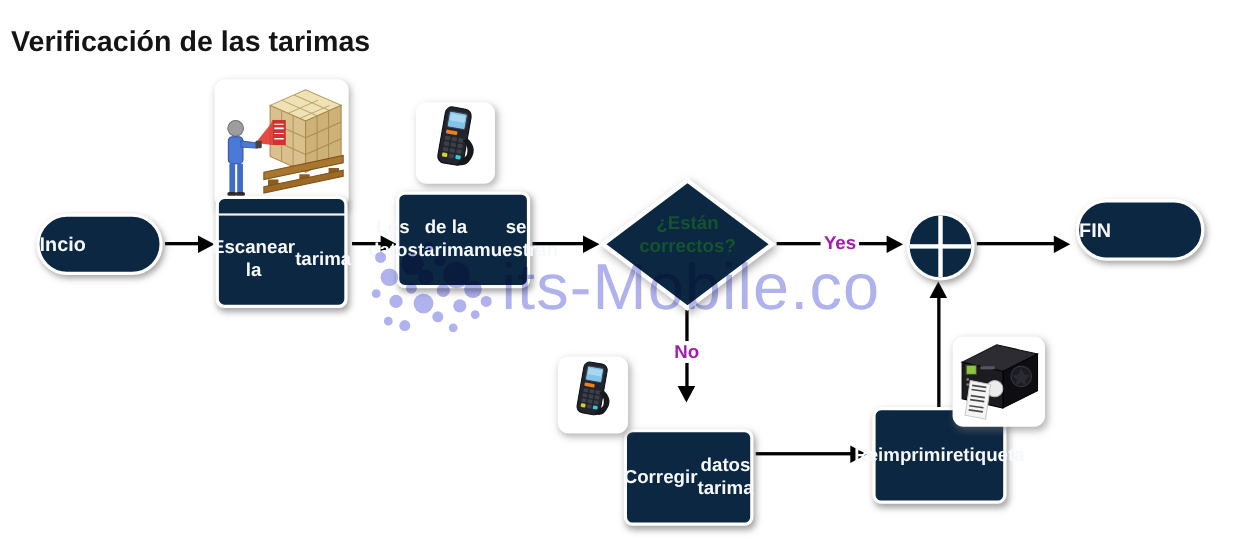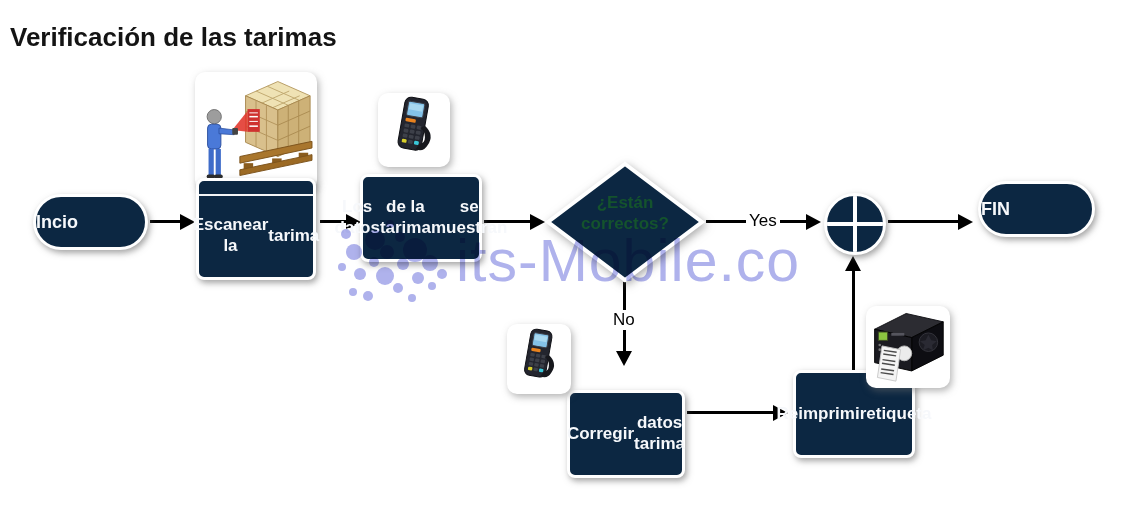--- a/index.html
+++ b/index.html
@@ -33,22 +33,22 @@
         box-shadow:2px 3px 6px rgba(90,90,90,.55);overflow:hidden;}
   .junction .v{position:absolute;left:26px;top:-3px;width:4px;height:62px;background:#fff;}
   .junction .h{position:absolute;top:26px;left:-3px;height:4px;width:62px;background:#fff;}
   
   .hline{position:absolute;height:3px;background:#000;}
   .vline{position:absolute;width:3px;background:#000;}
   .ah{position:absolute;width:0;height:0;}
   .ah.right{border-left:15px solid #000;border-top:8px solid transparent;border-bottom:8px solid transparent;}
   .ah.down{border-top:15px solid #000;border-left:8px solid transparent;border-right:8px solid transparent;}
   .ah.up{border-bottom:15px solid #000;border-left:8px solid transparent;border-right:8px solid transparent;}
-  .edge-label{position:absolute;background:#ffffff;font-weight:normal;font-size:17px;
-        color:#000000;padding:0 3px;z-index:4;}
+  .edge-label{position:absolute;background:#ffffff;font-weight:bold;font-size:17px;
+        color:#a21caf;padding:0 3px;z-index:4;}
   
   .watermark-layer{position:absolute;left:0;top:0;width:1128px;height:506px;
         mix-blend-mode:multiply;pointer-events:none;z-index:40;}
   .watermark-text{position:absolute;left:456px;top:227px;font-size:59px;font-weight:normal;
         color:#afb2ec;letter-spacing:1px;}.z2{z-index:2}.z3{z-index:3}.z5{z-index:5}
 </style>
 </head>
 <body>
 
 <div id="canvas">

